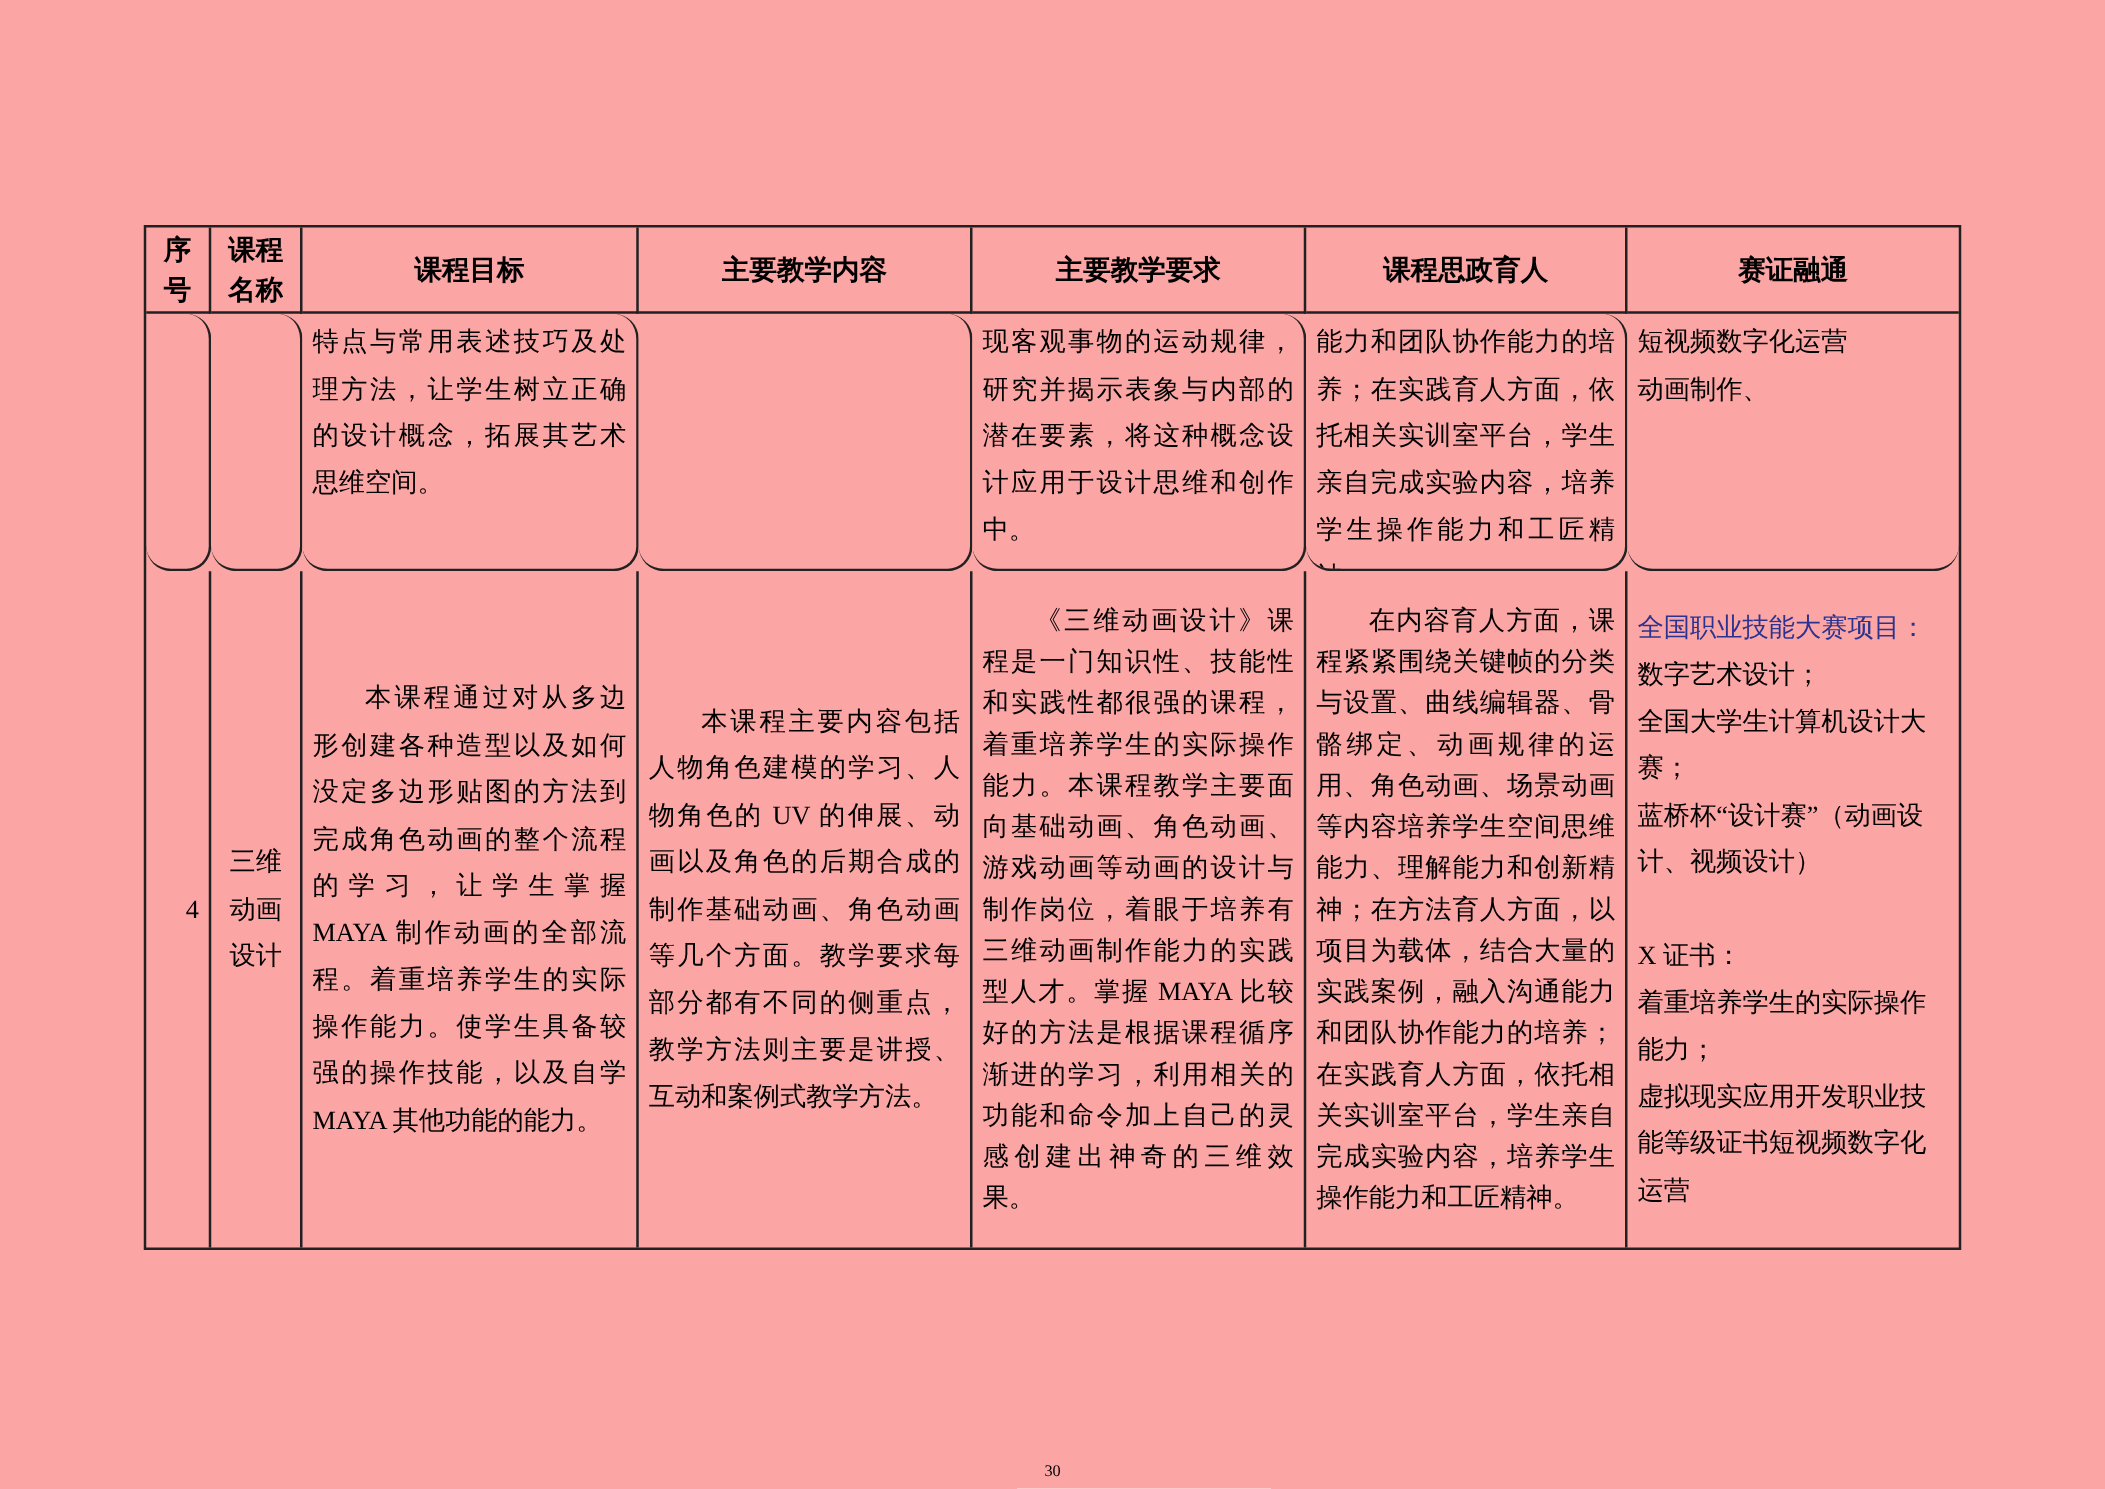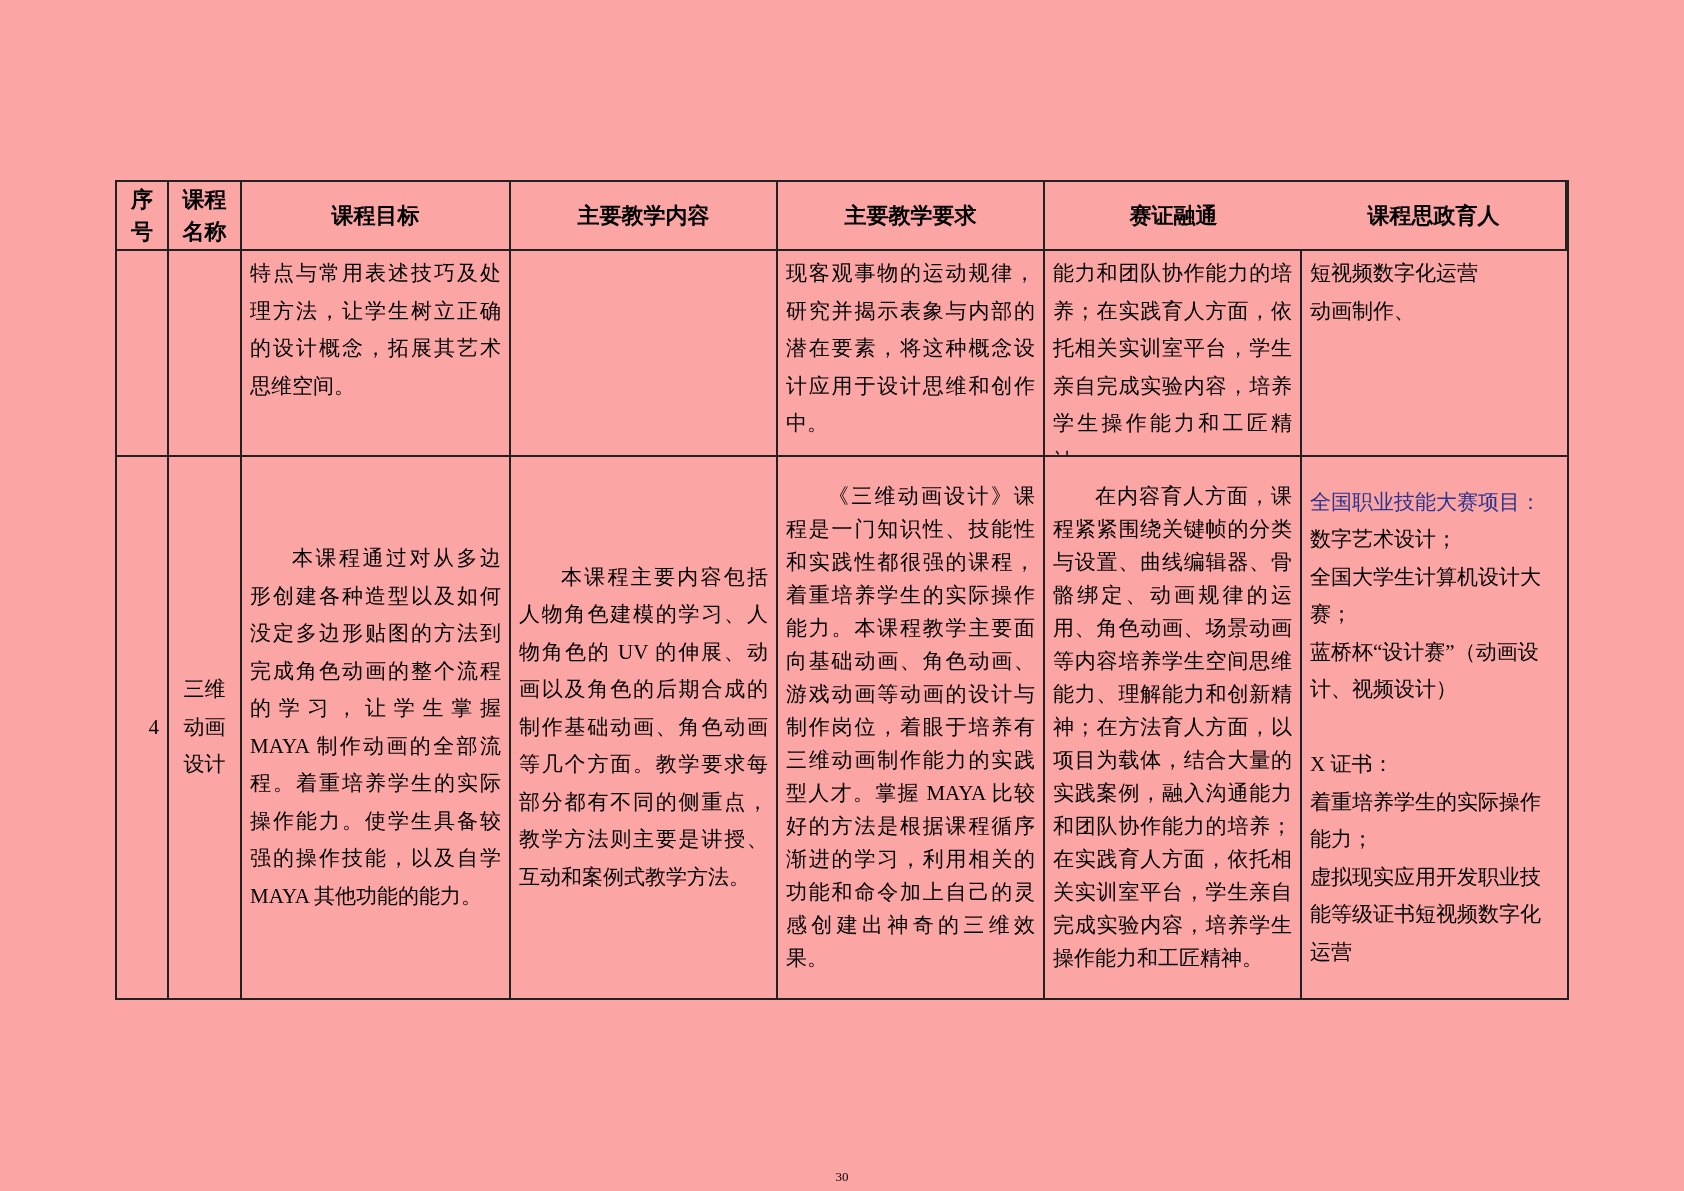--- a/index.html
+++ b/index.html
@@ -40,21 +40,21 @@
   .cell.header {
     font-family: "Liberation Sans", sans-serif;
     font-weight: bold;
     font-size: 22px;
     line-height: 32px;
     align-items: center;
     justify-content: center;
     text-align: center;
     padding: 2px 8px;
   }
-  .v-top    { justify-content: flex-start; }
+  .v-top    { justify-content: flex-start; border-radius: 20px; }
   .v-center { justify-content: center; }
   .h-center { align-items: flex-end; text-align: center; }
   .cell p { margin: 0; text-align: justify; text-justify: inter-character; }
   .cell p.left   { text-align: left; }
   .cell p.center { text-align: center; }
   .lh-lg { line-height: 37.5px; }
   .lh-sm { line-height: 33px; }
   .indent { text-indent: 2em; }
   .blue-text { color: #2a3490; }
   .spacer-line { height: 37.5px; }
@@ -73,22 +73,22 @@
 
 <div class="sheet">
 
   <div class="course-table">
 
     <div class="cell header">序号</div>
     <div class="cell header">课程名称</div>
     <div class="cell header">课程目标</div>
     <div class="cell header">主要教学内容</div>
     <div class="cell header">主要教学要求</div>
+    <div class="cell header">课程思政育人</div>
     <div class="cell header col-last">赛证融通</div>
-    <div class="cell header">课程思政育人</div>
 
     <div class="cell v-top h-center"></div>
     <div class="cell v-top h-center"></div>
     <div class="cell v-top">
       <p class="lh-lg">特点与常用表述技巧及处理方法，让学生树立正确的设计概念，拓展其艺术思维空间。</p>
     </div>
     <div class="cell v-top"></div>
     <div class="cell v-top">
       <p class="lh-lg">现客观事物的运动规律，研究并揭示表象与内部的潜在要素，将这种概念设计应用于设计思维和创作中。</p>
     </div>

